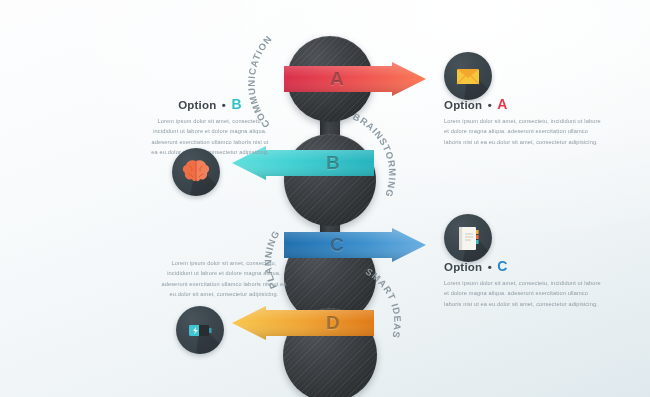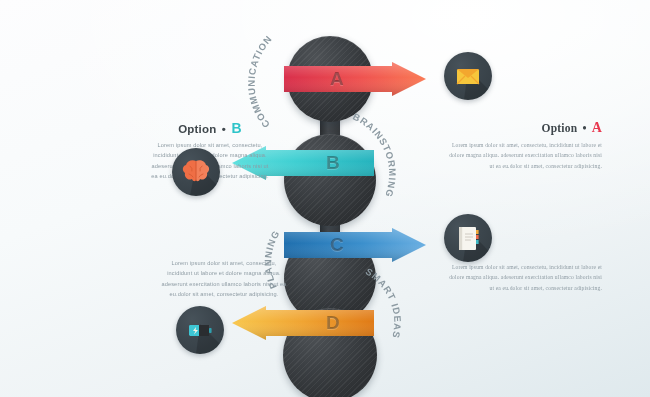--- a/index.html
+++ b/index.html
@@ -112,41 +112,40 @@
   #lblCommunication { left: 262px; top: 26px; }
   #lblBrainstorming { left: 336px; top: 110px; }
   #lblPlanning      { left: 268px; top: 206px; }
   #lblSmartIdeas    { left: 346px; top: 266px; }
 
   
   .option {
     position: absolute;
     width: 158px;
   }
-  .option.right { text-align: right; font-family: Liberation Serif, serif; }
+  .option.right { text-align: left; }
   .option.left  { text-align: center; }
 
   .opt-icon {
     position: absolute;
     width: 48px;
     height: 48px;
     border-radius: 50%;
     background: radial-gradient(circle at 34% 28%, #47525a 0%, #3c464d 45%, #333c42 100%);
     box-shadow: 0 2px 5px rgba(40,55,70,0.28);
     overflow: hidden;
   }
   .opt-icon svg { display: block; }
 
   .opt-title {
     font-size: 11.5px;
     font-weight: bold;
     color: #3f474c;
     letter-spacing: 0.2px;
     white-space: nowrap;
-    margin-top: 24px;
   }
   .opt-title .dot {
     color: #3f474c;
     margin: 0 2px;
   }
   .opt-title .mark {
     font-size: 14px;
     font-weight: bold;
   }
   .opt-body {
@@ -349,20 +348,25 @@
       <svg width="48" height="48" viewBox="0 0 48 48">
         <path d="M24,16 L40,32 L48,41 L48,48 L19,48 Z" fill="rgba(0,0,0,0.17)"></path>
         <rect x="15" y="13" width="17" height="23" rx="1" fill="#f7f5ef"></rect>
         <rect x="15" y="13" width="3.2" height="23" fill="#dedbd2"></rect>
         <rect x="32" y="16" width="2.6" height="4" fill="#f0a93a"></rect>
         <rect x="32" y="21" width="2.6" height="4" fill="#ef6a4a"></rect>
         <rect x="32" y="26" width="2.6" height="4" fill="#3fb9c4"></rect>
         <path d="M21,20 L29,20 M21,23 L29,23 M21,26 L27,26" stroke="#c9c6bd" stroke-width="0.9"></path>
       </svg>
     </div>
+    <div class="opt-title">
+      <span>Option</span>
+      <span class="dot">•</span>
+      <span class="mark" id="markC" style="color: rgb(42, 135, 204);">C</span>
+    </div>
     <div class="opt-body">Lorem ipsum dolor sit amet, consectetu, incididunt ut labore et dolore magna aliqua. adeserunt exercitation ullamco laboris nisi ut ea eu.dolor sit amet, consectetur adipisicing.</div>
   </div>
 
   <div class="option left" id="optD">
     <div class="opt-body">Lorem ipsum dolor sit amet, consectetu, incididunt ut labore et dolore magna aliqua. adeserunt exercitation ullamco laboris nisi ut ea eu.dolor sit amet, consectetur adipisicing.</div>
   </div>
   <div class="opt-icon" id="iconD">
     <svg width="48" height="48" viewBox="0 0 48 48">
       <path d="M24,18 L38,32 L48,42 L48,48 L20,48 Z" fill="rgba(0,0,0,0.17)"></path>
       <rect x="13" y="19" width="20" height="11" rx="1.4" fill="#3ec6d4"></rect>

